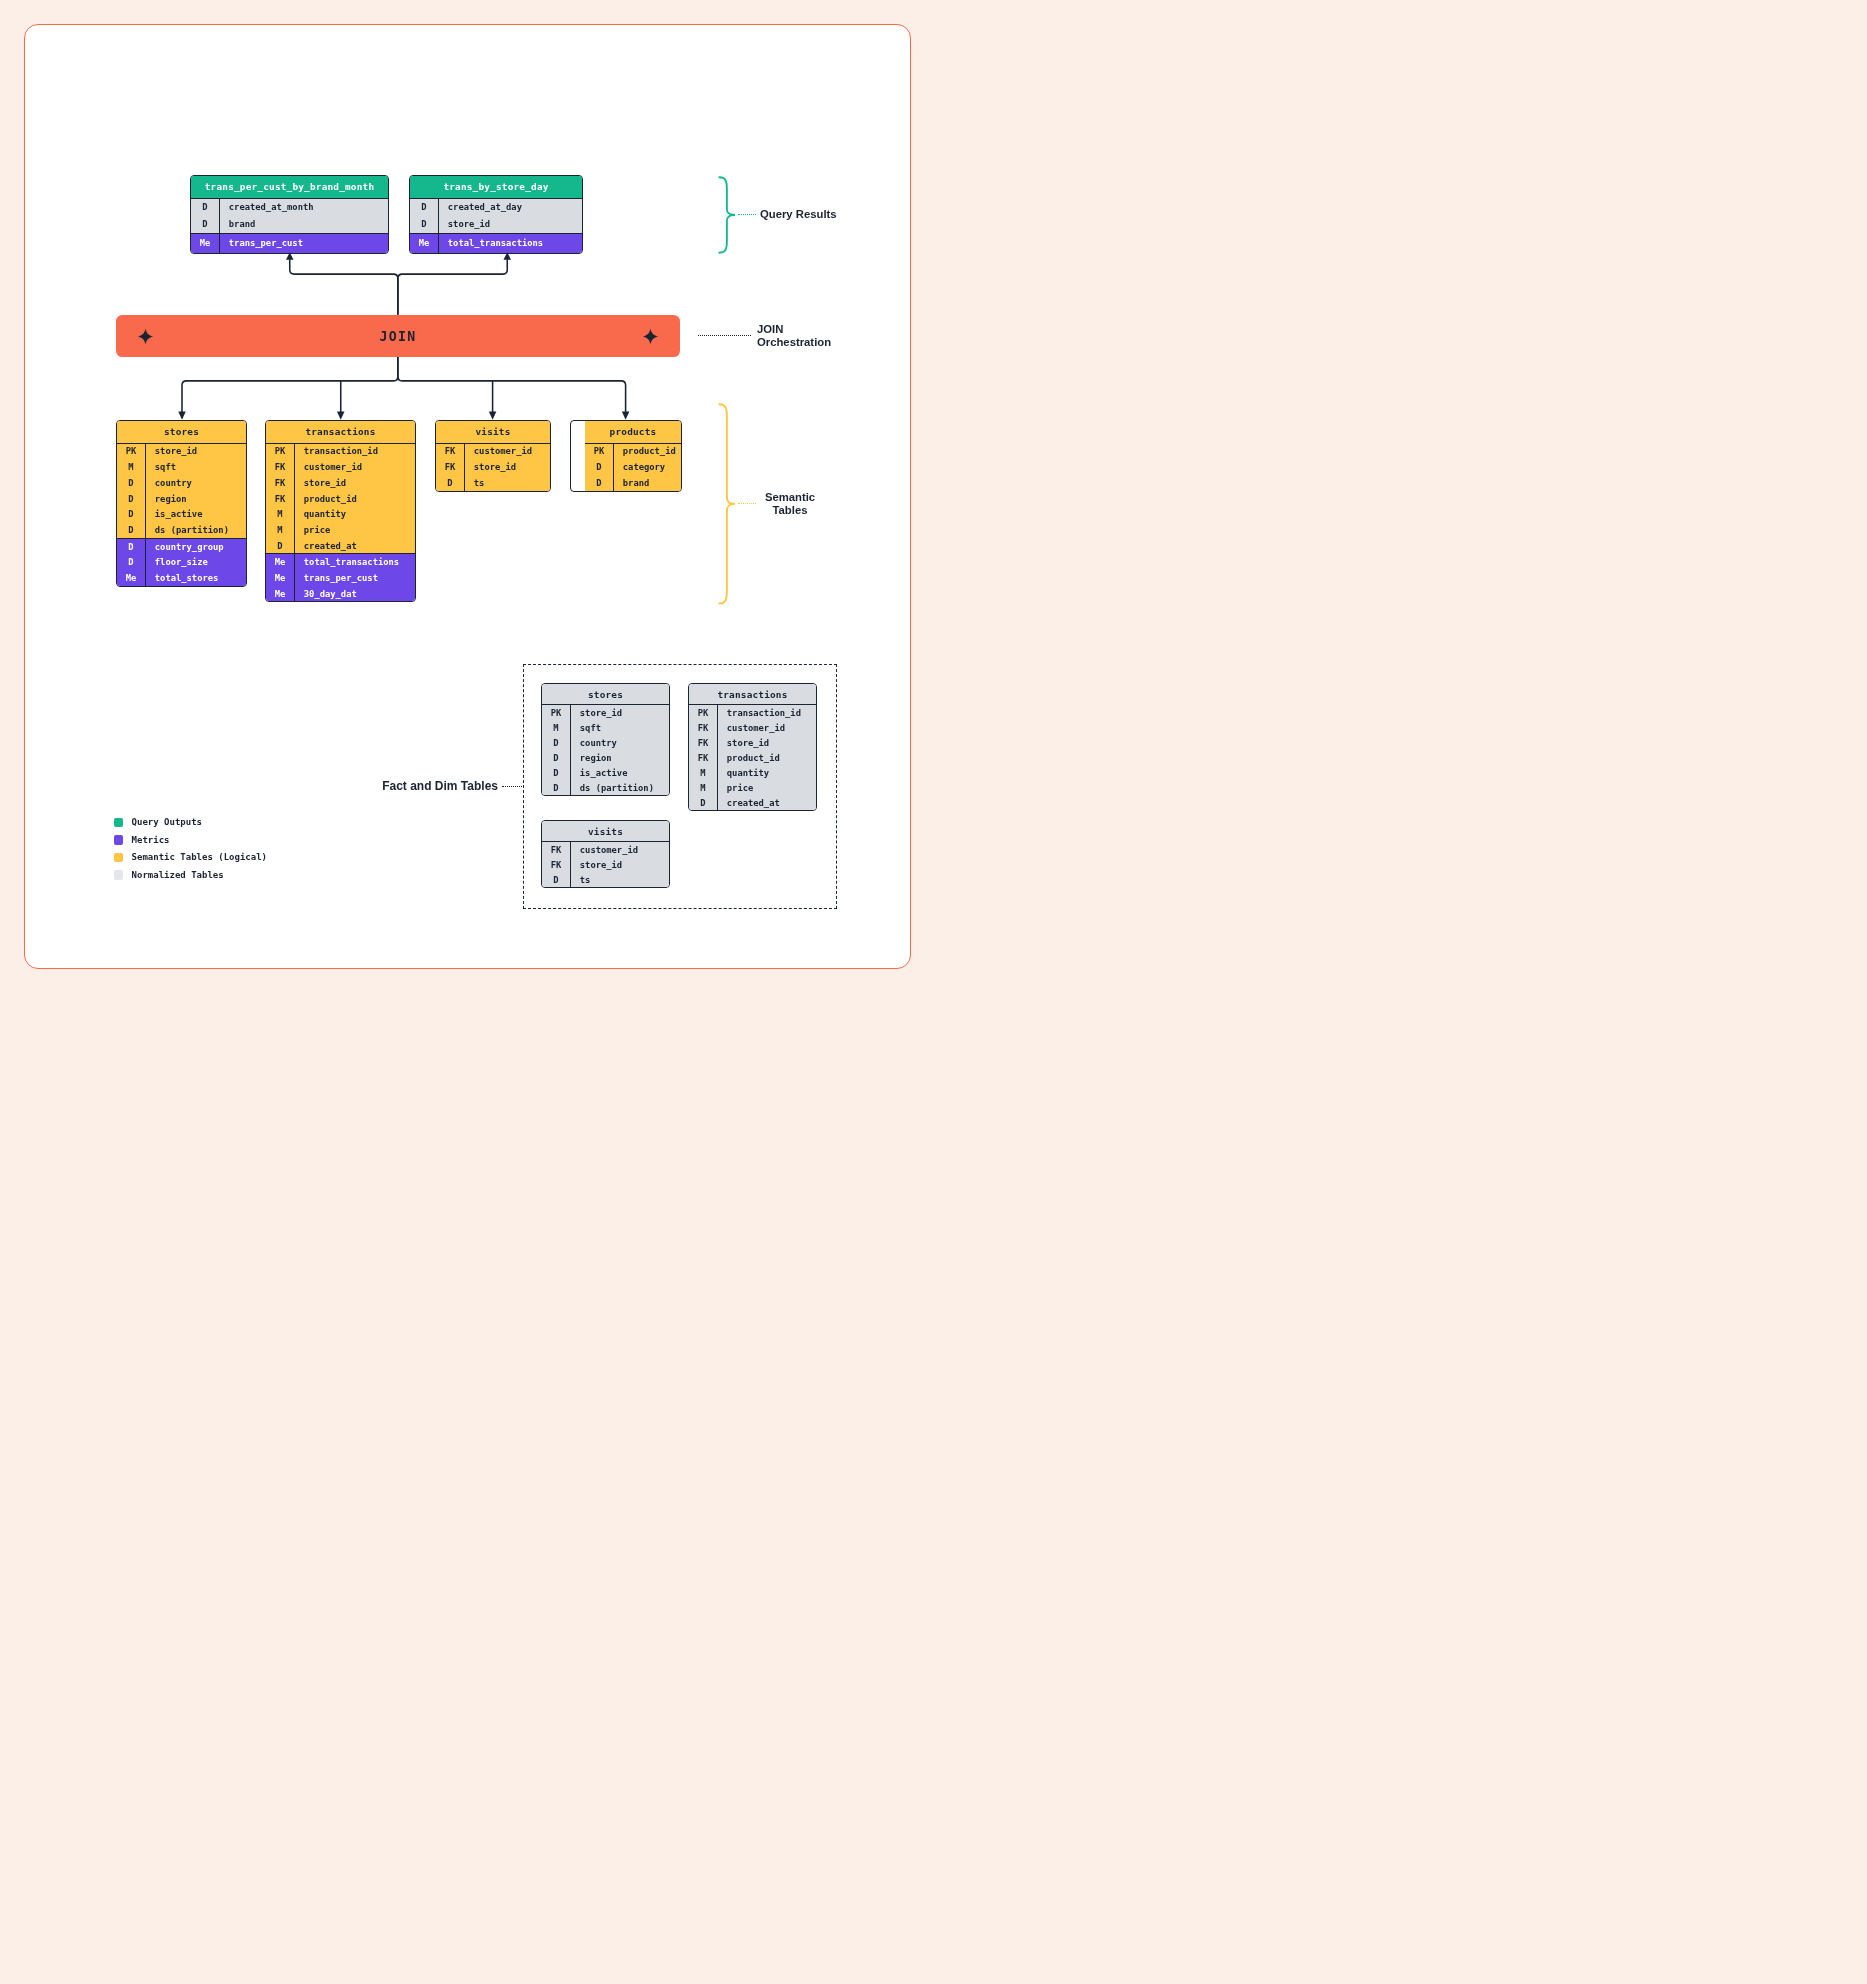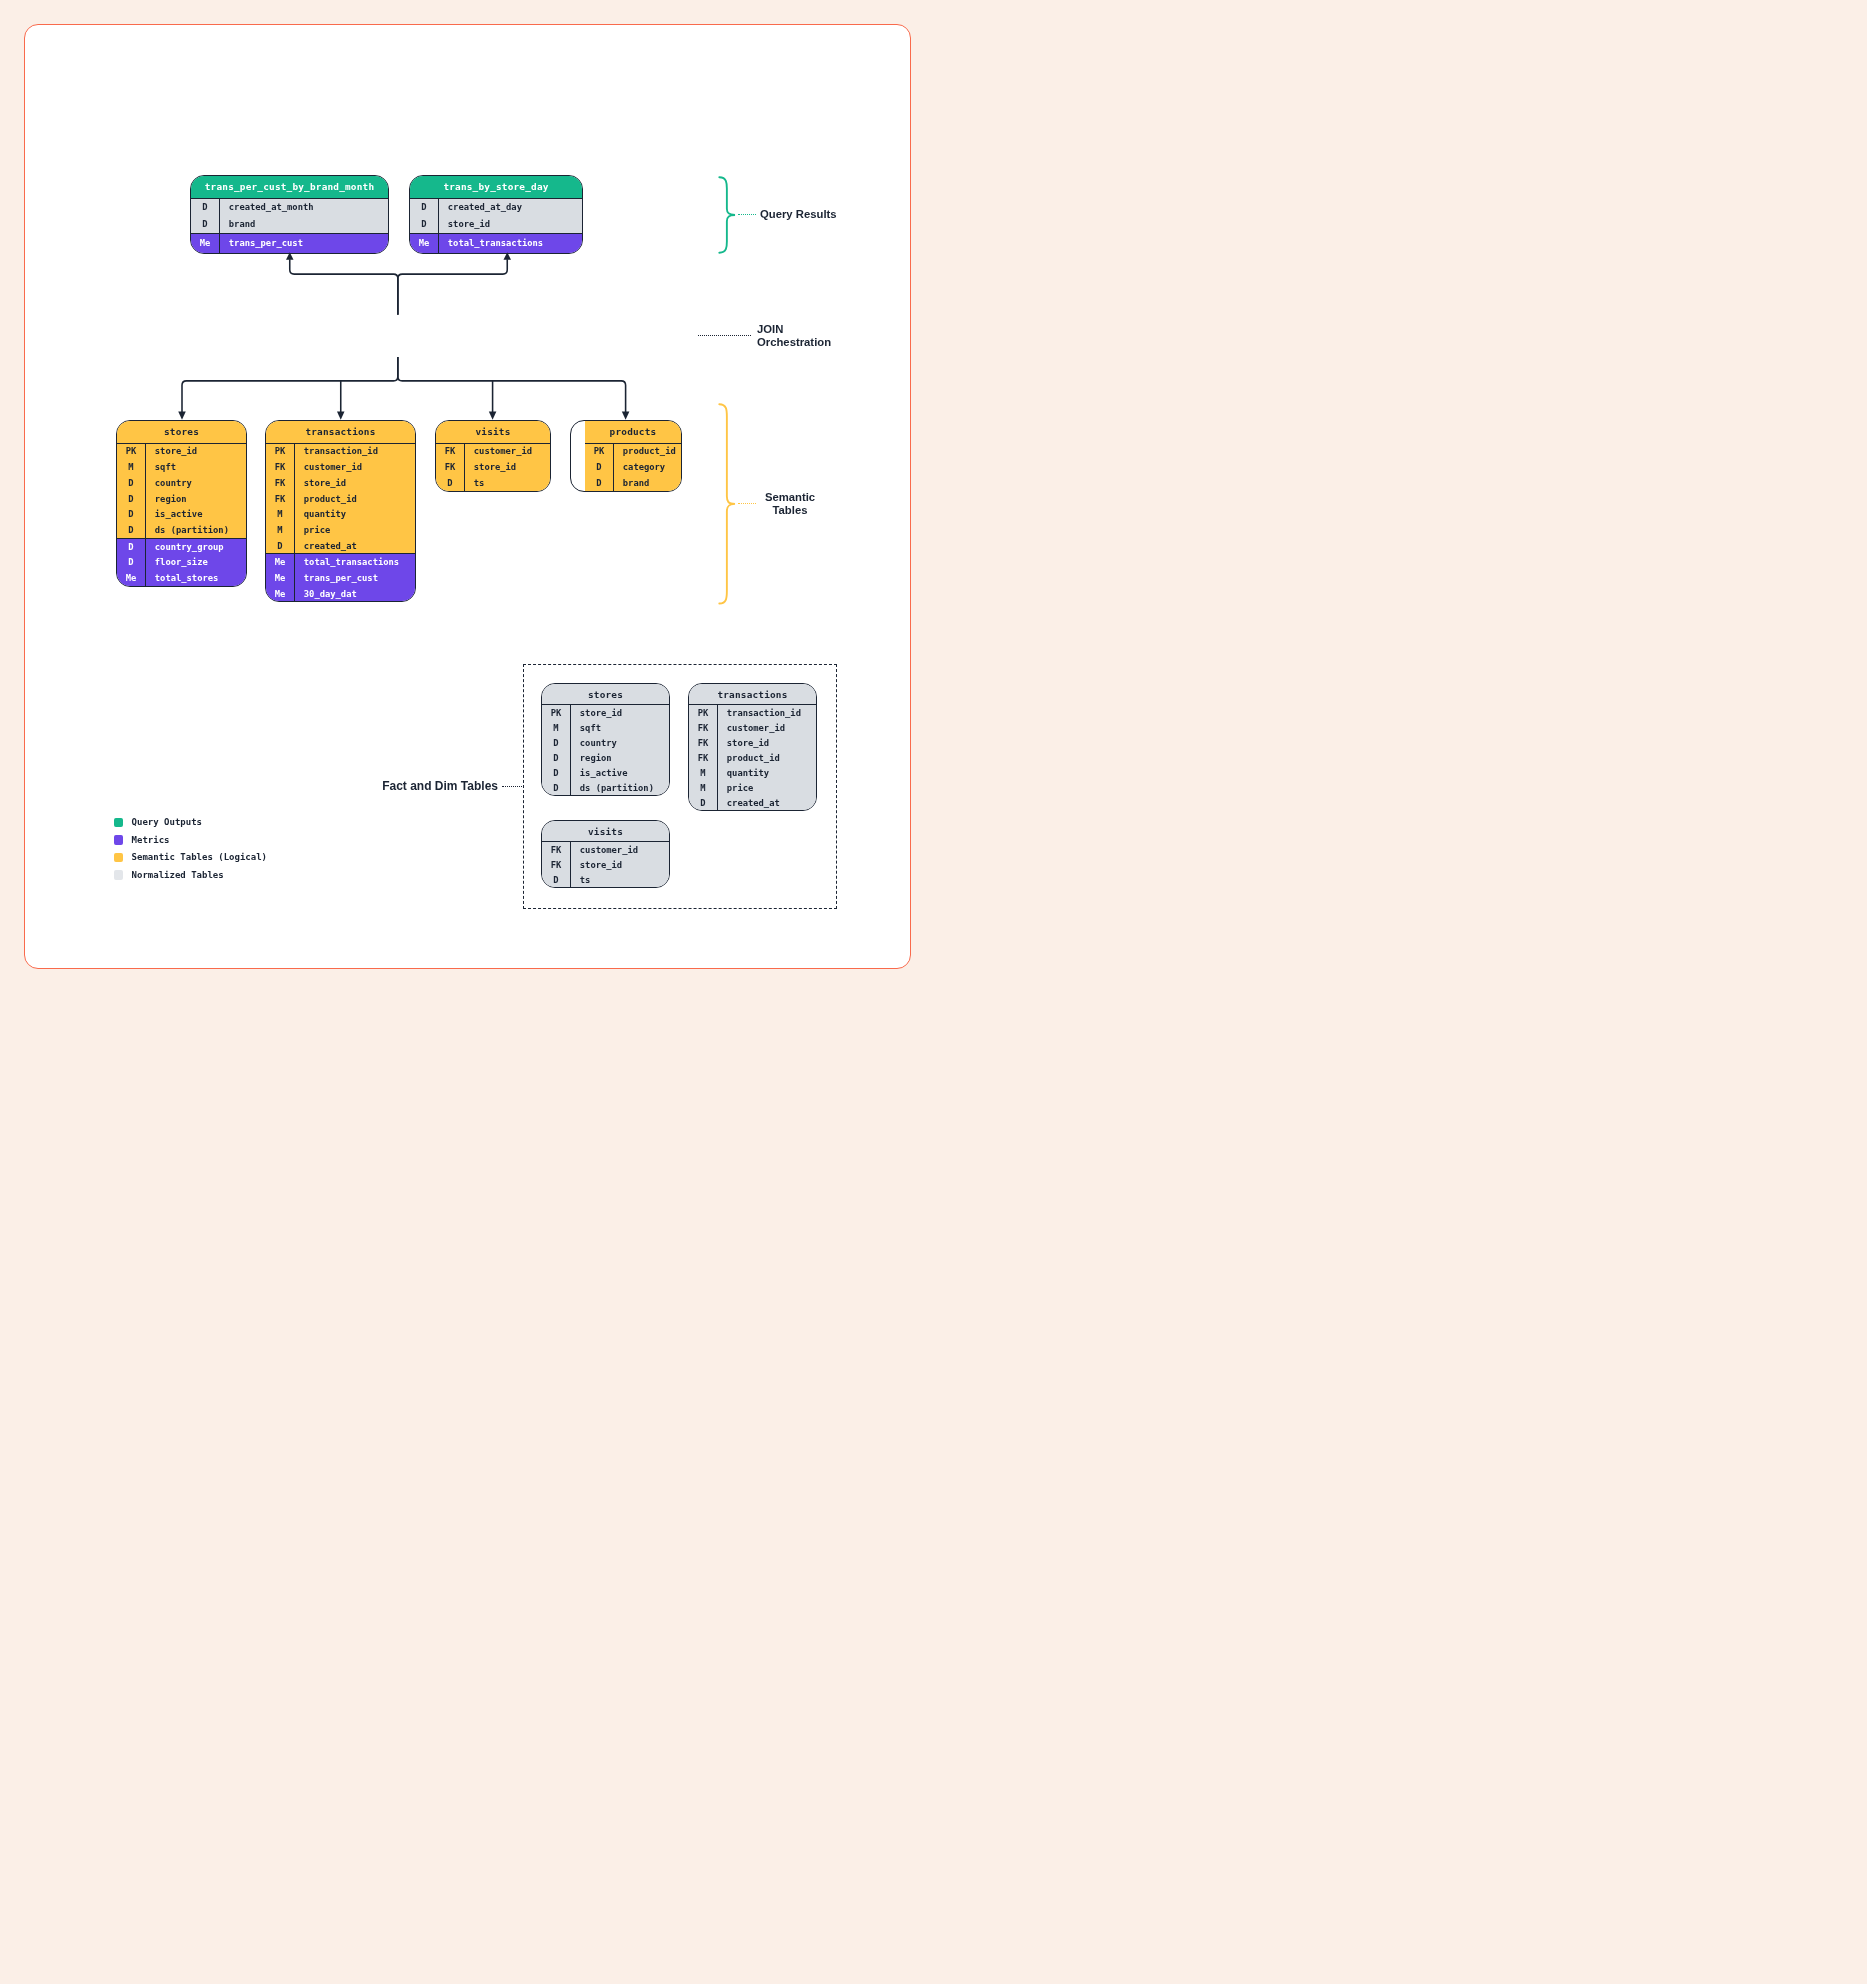--- a/index.html
+++ b/index.html
@@ -12,21 +12,21 @@
          font-family:"DejaVu Sans Mono",monospace; color:var(--navy);}
   .card{position:absolute; left:24px; top:24px; width:887px; height:945px;
         background:#fff; border:1.3px solid var(--orange); border-radius:14px; overflow:hidden;}
   .card-header{height:28px; background:var(--orange); display:flex; align-items:center;
         padding:0 21.4px 0 12.6px;}
   .card-title{margin-left:auto; font-family:"Liberation Sans",sans-serif; font-weight:bold;
         font-size:12.6px; color:var(--navy);}
   .canvas{position:absolute; left:0; top:28px; right:0; bottom:0;}
 
   
-  .tbl{position:absolute; border:1.3px solid var(--navy); border-radius:14px; overflow:hidden;
+  .tbl{position:absolute; border:1.3px solid var(--navy); border-radius:4px; overflow:hidden;
        background:#fff; font-weight:bold;}
   .tbl-header{height:22.6px; display:flex; align-items:center; justify-content:center;
        font-size:9.4px; border-bottom:1.3px solid var(--navy); letter-spacing:0.2px;}
   .row{display:flex; align-items:stretch; font-size:8.8px;}
   .row .key{flex:0 0 29px; display:flex; align-items:center; justify-content:center;
        border-right:1.3px solid var(--navy);}
   .row .val{display:flex; align-items:center; padding-left:8.8px; white-space:nowrap;}
   .tbl-metrics{border-top:1.3px solid var(--navy);}
   .tbl-metrics .row{background:var(--purple); color:#fff;}
 
@@ -119,20 +119,29 @@
           </div>
         </div>
 
       <svg class="arrows" style="left:239px; top:198px;" width="264" height="65" viewBox="0 0 420 104">
         <path d="M213,102 L213,44 Q213,37 206,37 L47,37 Q40,37 40,30 L40,13"></path>
         <path d="M213,102 L213,44 Q213,37 220,37 L381,37 Q388,37 388,30 L388,13"></path>
         <polygon points="40,2 34,14 46,14"></polygon>
         <polygon points="388,2 382,14 394,14"></polygon>
       </svg>
 
+      <div class="join-bar">
+        <svg width="17" height="17" viewBox="0 0 24 24">
+          <path fill="var(--navy)" d="M12 1 C13.3 7.4 16.6 10.7 23 12 C16.6 13.3 13.3 16.6 12 23 C10.7 16.6 7.4 13.3 1 12 C7.4 10.7 10.7 7.4 12 1 Z"></path>
+        </svg>
+        <span class="join-text">JOIN</span>
+        <svg width="17" height="17" viewBox="0 0 24 24">
+          <path fill="var(--navy)" d="M12 1 C13.3 7.4 16.6 10.7 23 12 C16.6 13.3 13.3 16.6 12 23 C10.7 16.6 7.4 13.3 1 12 C7.4 10.7 10.7 7.4 12 1 Z"></path>
+        </svg>
+      </div>
 
       <svg class="arrows" style="left:88px; top:304px;" width="522" height="64" viewBox="0 0 830 102">
         <path d="M453,0 L453,31 Q453,38 446,38 L116,38 Q109,38 109,45 L109,88"></path>
         <path d="M453,0 L453,31 Q453,38 460,38 L809,38 Q816,38 816,45 L816,88"></path>
         <path d="M362,38 L362,88"></path>
         <path d="M604,38 L604,88"></path>
         <polygon points="109,100 103,87 115,87"></polygon>
         <polygon points="362,100 356,87 368,87"></polygon>
         <polygon points="604,100 598,87 610,87"></polygon>
         <polygon points="816,100 810,87 822,87"></polygon>

